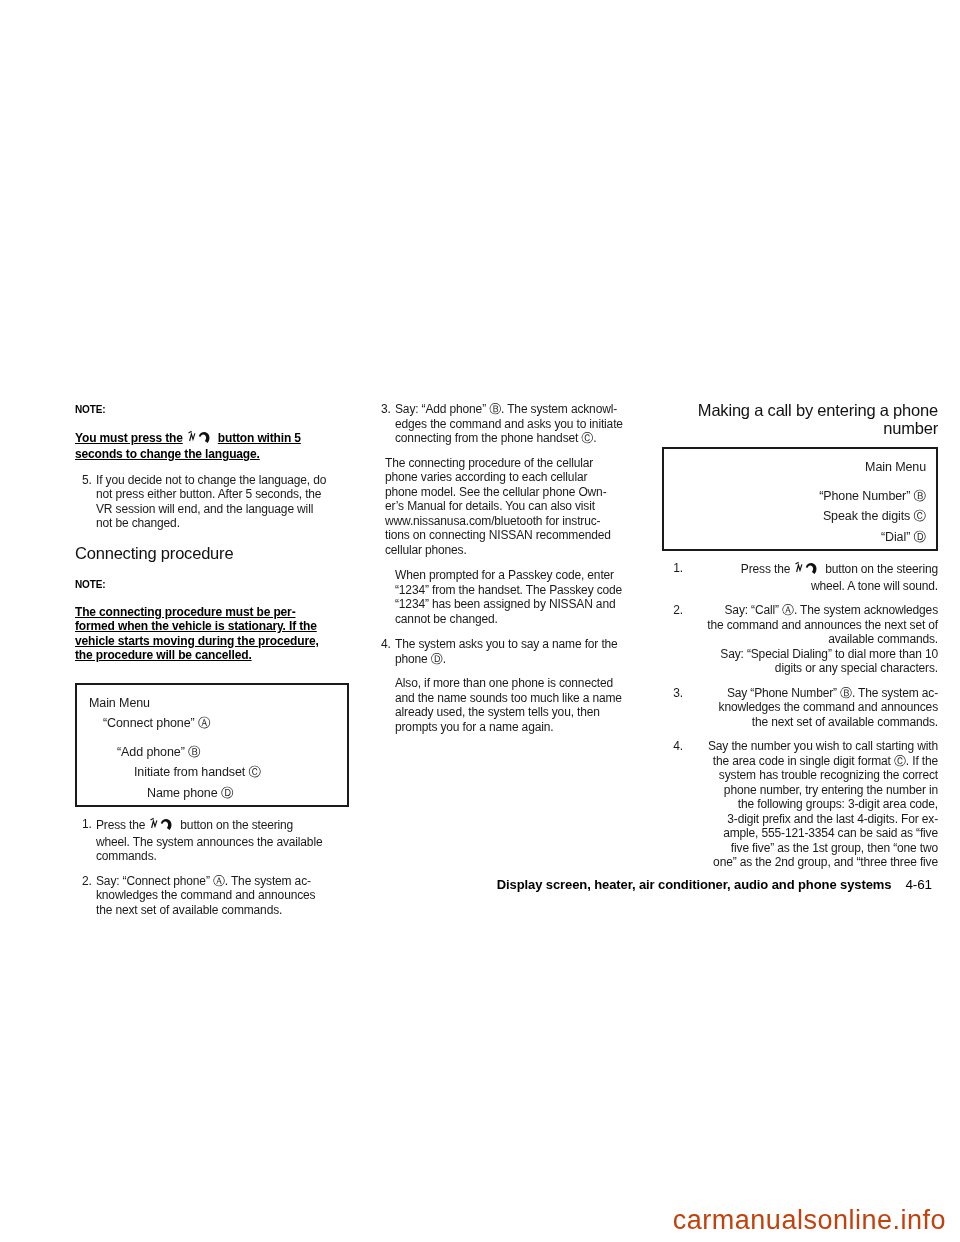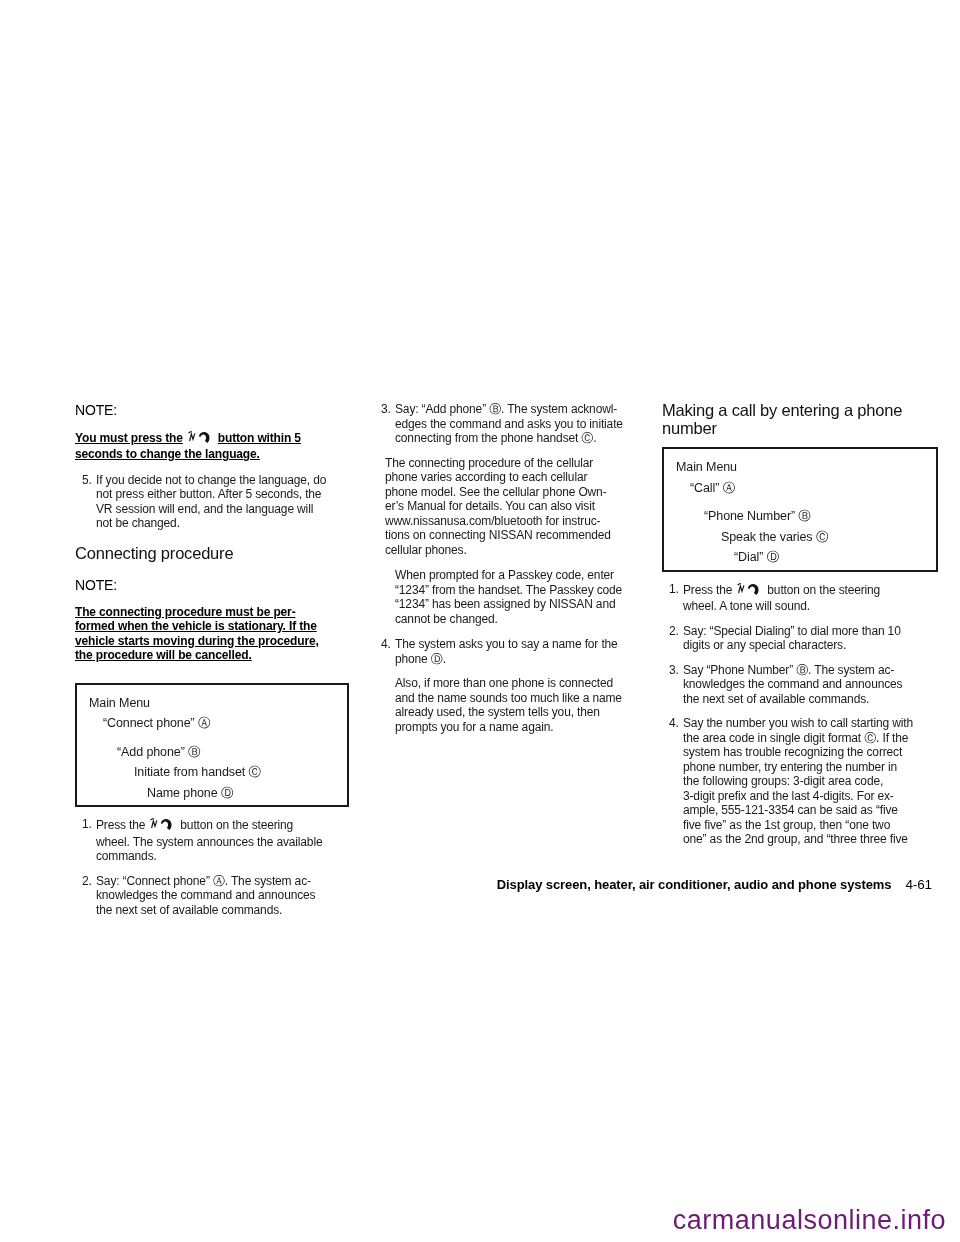--- a/index.html
+++ b/index.html
@@ -8,26 +8,26 @@
     width:960px;height:1242px;
     background:#ffffff;
     font-family:"Liberation Sans", sans-serif;
     color:#1a1a1a;
     overflow:hidden;
     margin:0 auto;
   }
   .col{position:absolute;top:400px;}
   #col1{left:75px;width:274px;}
   #col2{left:374px;width:274px;top:402px;}
-  #col3{left:662px;width:276px;top:402px;}
+  #col3{left:662px;width:276px;top:402px;text-align:right;}
 
   .body-text{font-size:12px;line-height:14.5px;letter-spacing:-0.15px;}
   .ml{white-space:pre-line;}
   .bold{font-weight:bold;color:#000;text-decoration:underline;}
-  .note-label{font-size:14px;font-weight:normal;margin:3px 0 12px 0;color:#000;}
+  .note-label{font-size:10px;font-weight:bold;margin:3px 0 12px 0;color:#000;}
   p.para{margin:0 0 11px 0;}
   h2.sec{font-size:16.5px;font-weight:400;letter-spacing:-0.2px;line-height:17.5px;margin:14px 0 16px 0;color:#111;}
   #col3 h2.sec{margin-top:0;margin-bottom:10px;}
 
   .menu-box{
     border:2px solid #1a1a1a;
     padding:8px 10px 2px 12px;
     margin:4px 0 10px 0;
   }
   .menu-row{font-size:12.5px;line-height:20.5px;letter-spacing:-0.1px;}
@@ -45,21 +45,21 @@
 
   .footer{
     position:absolute;left:75px;right:28px;top:877px;
     text-align:right;font-size:13px;letter-spacing:-0.1px;color:#000;
   }
   .footer .title{font-weight:bold;}
   .footer .pnum{font-weight:400;margin-left:14px;font-size:13.5px;}
 
   .watermark{
     position:absolute;right:14px;top:1205px;
-    font-size:27px;color:#701a75;letter-spacing:0.5px;
+    font-size:27px;color:#c2410c;letter-spacing:0.5px;
     font-weight:400;
   }
 </style>
 </head>
 <body>
 
 <div class="page">
 
   <section class="col body-text" id="col1">
     <div class="note-label">NOTE:</div>
@@ -145,39 +145,41 @@
 already used, the system tells you, then
 prompts you for a name again.</p>
   </section>
 
   <section class="col body-text" id="col3">
     <h2 class="sec ml">Making a call by entering a phone
 number</h2>
 
     <div class="menu-box">
       <div class="menu-row">Main Menu</div>
-      <div class="menu-row lvl1">“Call” Ⓐ</div>
       <div class="menu-row lvl2">“Phone Number” Ⓑ</div>
-      <div class="menu-row lvl3">Speak the varies Ⓒ</div>
+      <div class="menu-row lvl3">Speak the digits Ⓒ</div>
       <div class="menu-row lvl4">“Dial” Ⓓ</div>
     </div>
 
     <div class="li">
       <span class="num">1.</span>
       <div class="li-body"><span>Press the</span><span class="vicon"><svg width="24" height="14" viewBox="0 0 24 14">
               <path d="M1.5 3 L4.6 1.2" stroke="#111" stroke-width="1.1" fill="none"></path>
               <path d="M2.6 11 L4.4 4 L6 9.4 L7.9 3.4" stroke="#111" stroke-width="1.15" fill="none"></path>
               <path d="M11.8 6.2 C13.2 1.4 19.4 0.6 21.6 4.6 C23.3 7.6 22.4 11 20.6 13 L17.9 10.9 C19.3 9.2 19.6 7 18.3 5.5 C16.7 3.7 14.2 4.3 13.4 7.1 Z" fill="#111"></path>
             </svg></span><span class="ml">button on the steering
 wheel. A tone will sound.</span></div>
     </div>
 
     <div class="li">
       <span class="num">2.</span>
       <div class="li-body">
+        <span class="ml">Say: “Call” Ⓐ. The system acknowledges
+the command and announces the next set of
+available commands.</span>
         <span class="ml li-sub">Say: “Special Dialing” to dial more than 10
 digits or any special characters.</span>
       </div>
     </div>
 
     <div class="li">
       <span class="num">3.</span>
       <div class="li-body"><span class="ml">Say “Phone Number” Ⓑ. The system ac-
 knowledges the command and announces
 the next set of available commands.</span></div>

